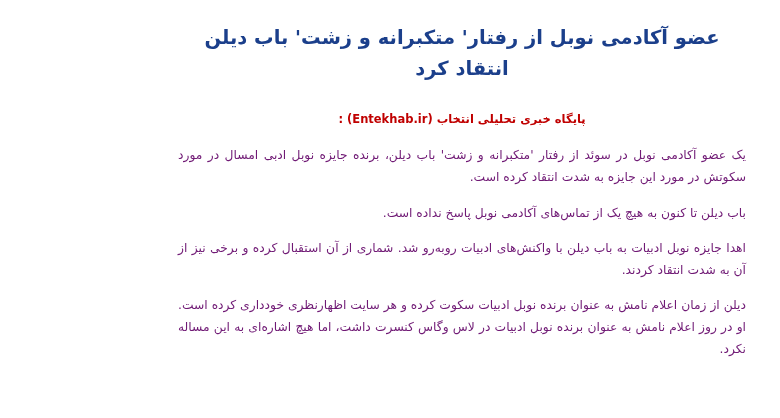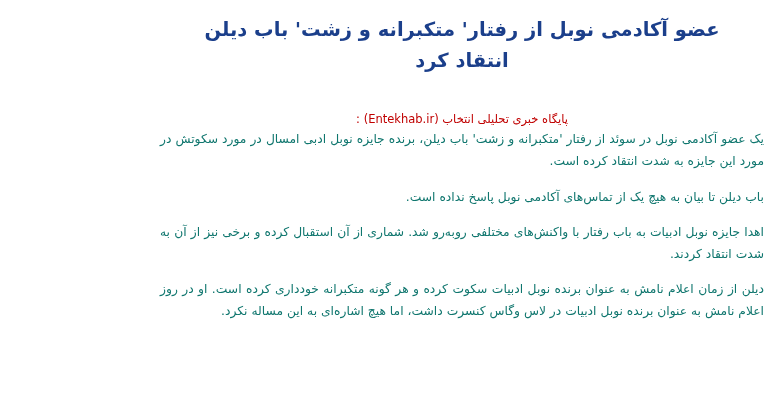--- a/index.html
+++ b/index.html
@@ -11,53 +11,53 @@
     width: 780px;
     height: 418px;
     overflow: hidden;
     font-family: "DejaVu Sans", "Liberation Sans", sans-serif;
     direction: rtl;
   }
   .page {
     width: 636px;
     height: 418px;
     box-sizing: border-box;
-    padding: 10px 14px 0 14px;
+    padding: 18px 14px 0 14px;
     position: relative;
   }
   .headline {
     text-align: center;
     color: #1b3f8b;
     font-weight: bold;
     font-size: 19.5px;
     line-height: 31px;
     letter-spacing: 0px;
     margin: 4px 0 0 0;
     padding: 0 18px;
   }
   .source-line {
     text-align: center;
     color: #c00000;
     font-size: 11.5px;
-    font-weight: normal;
-    margin-top: 36px;
+    font-weight: bold;
+    margin-top: 28px;
     margin-bottom: 2px;
     direction: rtl;
   }
   .source-line .ltr {
     direction: ltr;
     unicode-bidi: embed;
   }
   .body-text {
-    color: #0f766e;
+    color: #701a75;
     font-size: 12.3px;
     line-height: 22px;
     text-align: justify;
     text-justify: inter-word;
-    margin: 0;
+    margin: 18px;
     padding: 0 2px;
   }
   .body-text p {
     margin: 0 0 14px 0;
   }
   .body-text p.tight {
     margin-bottom: 13px;
   }
   .last-para {
     margin-bottom: 0;
@@ -71,18 +71,18 @@
   <h1 class="headline">عضو آکادمی نوبل از رفتار' متکبرانه و زشت' باب دیلن انتقاد کرد</h1>
 
   <div class="source-line">
     <span>پایگاه خبری تحلیلی انتخاب</span>
     <span class="ltr">(Entekhab.ir)</span>
     <span>:</span>
   </div>
 
   <div class="body-text">
     <p>یک عضو آکادمی نوبل در سوئد از رفتار 'متکبرانه و زشت' باب دیلن، برنده جایزه نوبل ادبی امسال در مورد سکوتش در مورد این جایزه به شدت انتقاد کرده است.</p>
-    <p class="tight">باب دیلن تا بیان به هیچ یک از تماس‌های آکادمی نوبل پاسخ نداده است.</p>
-    <p class="tight">اهدا جایزه نوبل ادبیات به باب رفتار با واکنش‌های مختلفی روبه‌رو شد. شماری از آن استقبال کرده و برخی نیز از آن به شدت انتقاد کردند.</p>
-    <p class="tight">دیلن از زمان اعلام نامش به عنوان برنده نوبل ادبیات سکوت کرده و هر گونه متکبرانه خودداری کرده است. او در روز اعلام نامش به عنوان برنده نوبل ادبیات در لاس وگاس کنسرت داشت، اما هیچ اشاره‌ای به این مساله نکرد.</p>
+    <p class="tight">باب دیلن تا کنون به هیچ یک از تماس‌های آکادمی نوبل پاسخ نداده است.</p>
+    <p class="tight">اهدا جایزه نوبل ادبیات به باب دیلن با واکنش‌های ادبیات روبه‌رو شد. شماری از آن استقبال کرده و برخی نیز از آن به شدت انتقاد کردند.</p>
+    <p class="tight">دیلن از زمان اعلام نامش به عنوان برنده نوبل ادبیات سکوت کرده و هر سایت اظهارنظری خودداری کرده است. او در روز اعلام نامش به عنوان برنده نوبل ادبیات در لاس وگاس کنسرت داشت، اما هیچ اشاره‌ای به این مساله نکرد.</p>
   </div>
 
 </div>
 
 </body></html>

